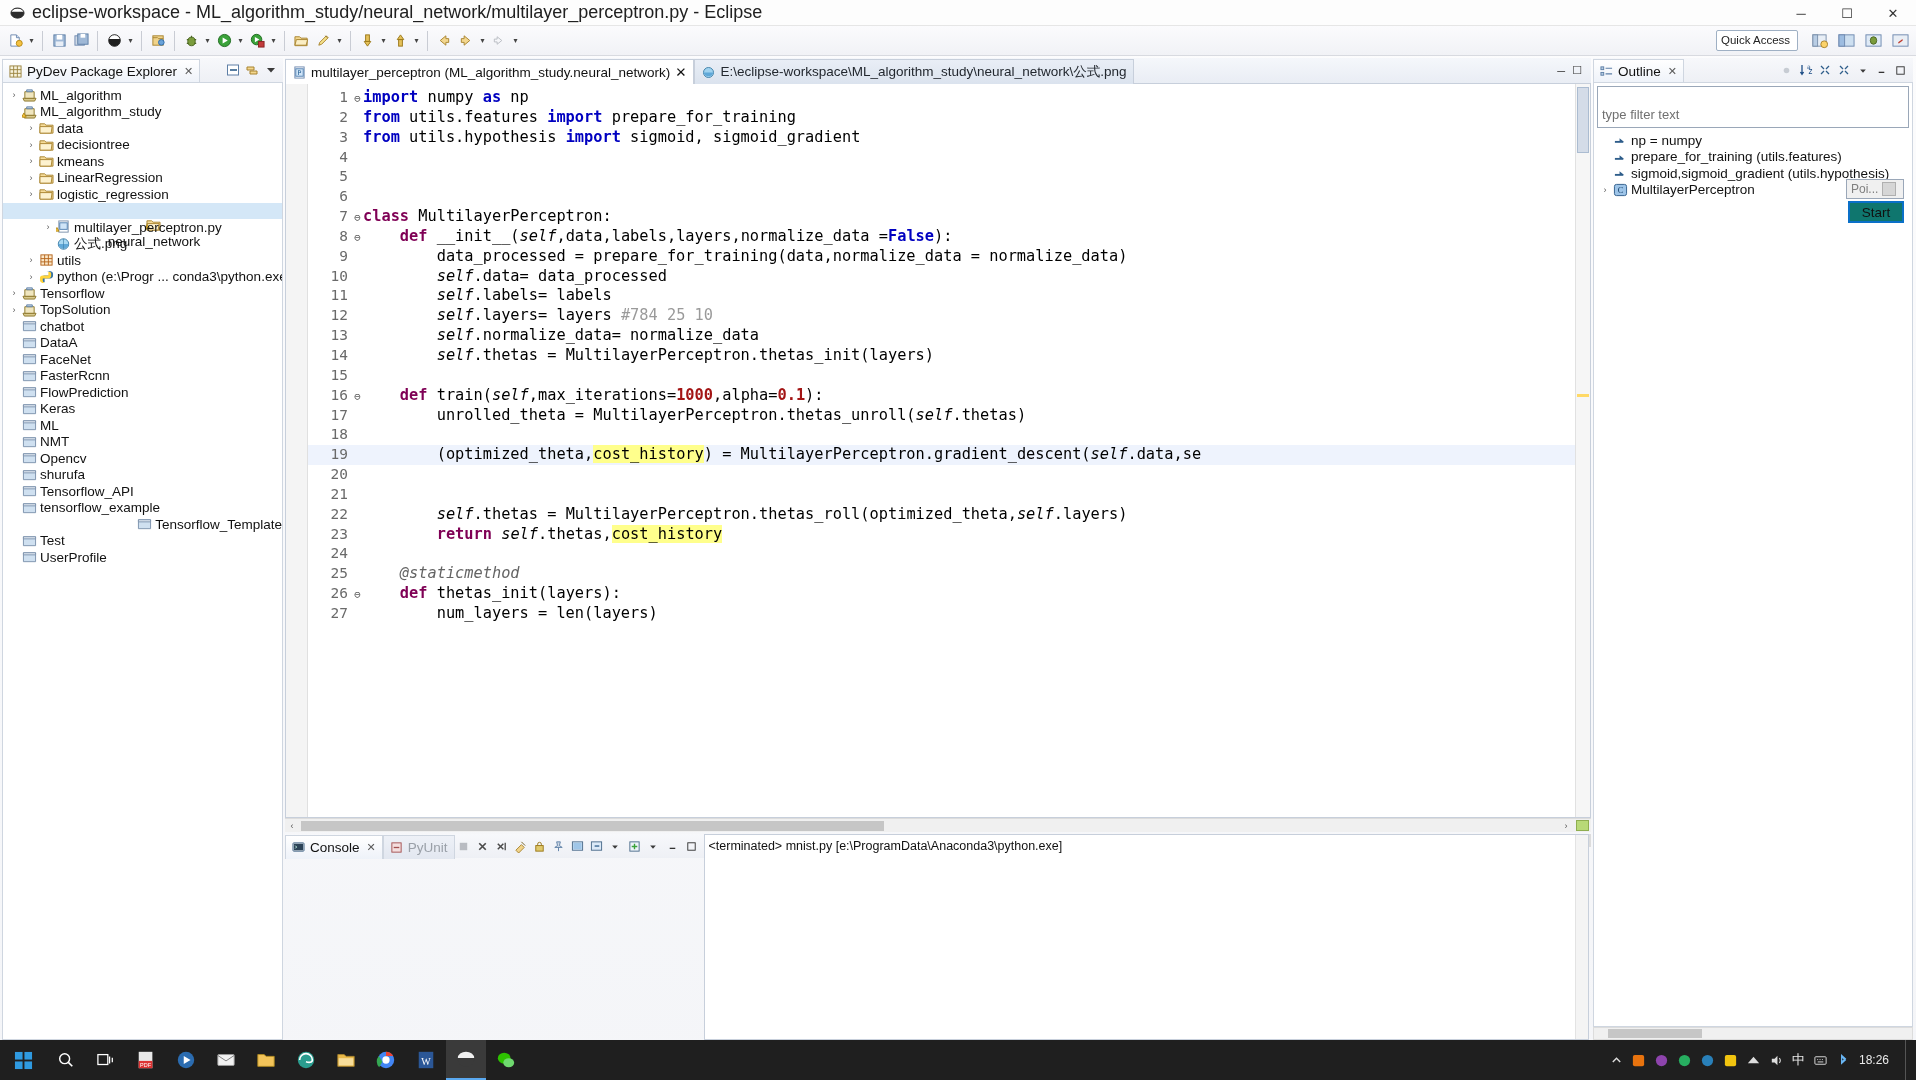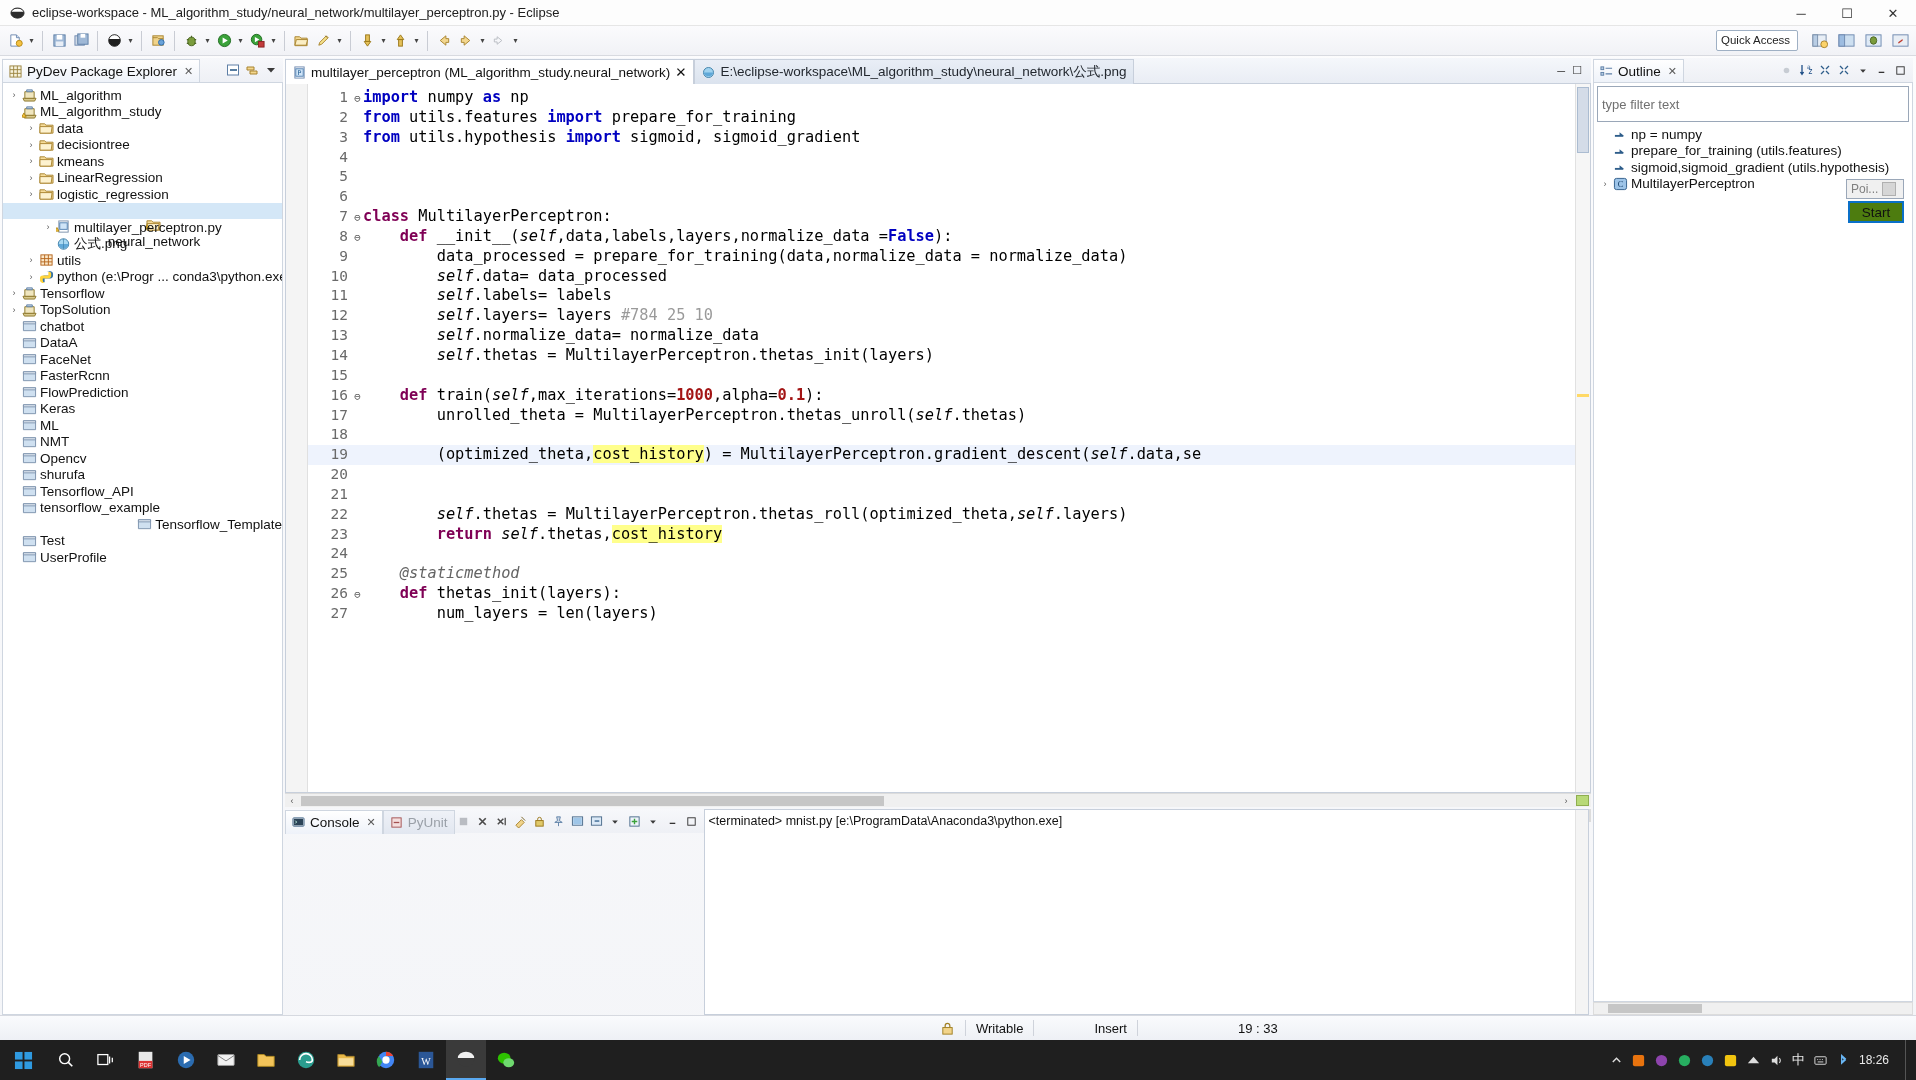--- a/index.html
+++ b/index.html
@@ -23,21 +23,21 @@
     height: 26px; min-height: 26px;
     background: #fdfdfd;
     display: flex; align-items: center;
     border-bottom: 1px solid #e6e6e6;
     position: relative;
   }
   .tb-icon {
     width: 18px; height: 18px; margin: 0 6px 0 8px;
     display: flex; align-items: center; justify-content: center;
   }
-  .tb-title { font-size: 13px; color: #202020; white-space: nowrap; }
+  .tb-title { font-size: 18px; color: #202020; white-space: nowrap; }
   .winbtns { position: absolute; right: 0; top: 0; height: 26px; display: flex; }
   .winbtn {
     width: 46px; height: 26px; display: flex; align-items: center; justify-content: center;
     color: #333; font-size: 13px;
   }
 
   
   .menubar {
     height: 24px; min-height: 24px;
     display: flex; align-items: center;
@@ -200,31 +200,31 @@
   }
   .console-scrollbar-h {
     height: 13px; min-height: 13px; background: #f0f0f0; border: 1px solid #dcdcdc; border-top: none;
     display: flex; align-items: center;
   }
 
   
   #outline { width: 320px; min-width: 320px; display: flex; flex-direction: column; }
   .filterbox {
     margin: 3px 3px 0 3px; height: 36px; border: 1px solid #9aa7b8; background: #fff;
-    font-size: 13px; color: #707070; padding: 10px 4px; line-height: 15px;
+    font-size: 13px; color: #707070; padding: 20px 4px; line-height: 15px;
   }
   .olist { padding-top: 4px; font-size: 13.5px; color: #111; }
   .orow { display: flex; align-items: center; height: 16.5px; padding-left: 4px; white-space: nowrap; }
   .popup {
     position: absolute; border: 1px solid #9aa7b8; background: #f0f0f0;
     font-size: 12px; color: #808080; display: flex; align-items: center;
     padding: 0 4px;
   }
   .startbtn {
-    position: absolute; border: 2px solid #0a70c8; background: #4d7c0f;
+    position: absolute; border: 2px solid #0a70c8; background: #0f766e;
     font-size: 13.5px; color: #111; display: flex; align-items: center; justify-content: center;
   }
   .outline-hscroll { height: 13px; background: #f0f0f0; border: 1px solid #dcdcdc; position: relative; }
   .outline-hsthumb { position: absolute; left: 14px; top: 1px; width: 94px; height: 9px; background: #c6c6c6; }
 
   
   .statusbar {
     height: 25px; min-height: 25px;
     display: flex; align-items: center;
     background: linear-gradient(#fafbfd, #eef0f5);
@@ -1013,34 +1013,20 @@
           <span style="margin-left:4px;width:14px;height:14px;background:#d6d6d6;border:1px solid #b0b0b0"></span>
         </div>
         <div class="startbtn" style="right:8px;top:118px;width:56px;height:22px;">Start</div>
       </div>
       <div class="outline-hscroll">
         <div class="outline-hsthumb"></div>
       </div>
     </div>
   </div>
 
-  <div class="statusbar">
-    <div class="sb-seg" style="margin-left:930px">
-      <svg width="15" height="15" viewBox="0 0 16 16">
-          <rect x="3" y="7" width="10" height="7" fill="#f2d48a" stroke="#a07f22"></rect>
-          <path d="M5.5 7V5a2.5 2.5 0 0 1 5 0v2" fill="none" stroke="#a07f22" stroke-width="1.3"></path>
-        </svg>
-    </div>
-    <div class="sb-sep"></div>
-    <div class="sb-seg">Writable</div>
-    <div class="sb-sep"></div>
-    <div class="sb-seg" style="margin-left:50px">Insert</div>
-    <div class="sb-sep"></div>
-    <div class="sb-seg" style="margin-left:90px">19 : 33</div>
-  </div>
 
   <div class="taskbar">
     <div class="tb-start">
       <svg width="19" height="19" viewBox="0 0 20 20">
           <rect x="1" y="1" width="8" height="8" fill="#2f9ae0"></rect>
           <rect x="11" y="1" width="8" height="8" fill="#2f9ae0"></rect>
           <rect x="1" y="11" width="8" height="8" fill="#2f9ae0"></rect>
           <rect x="11" y="11" width="8" height="8" fill="#2f9ae0"></rect>
         </svg>
     </div>

